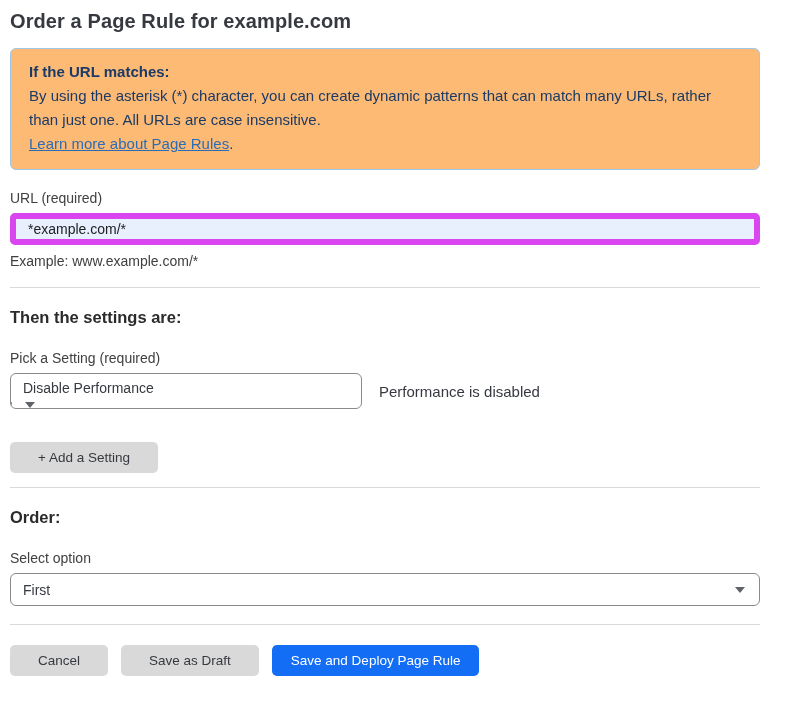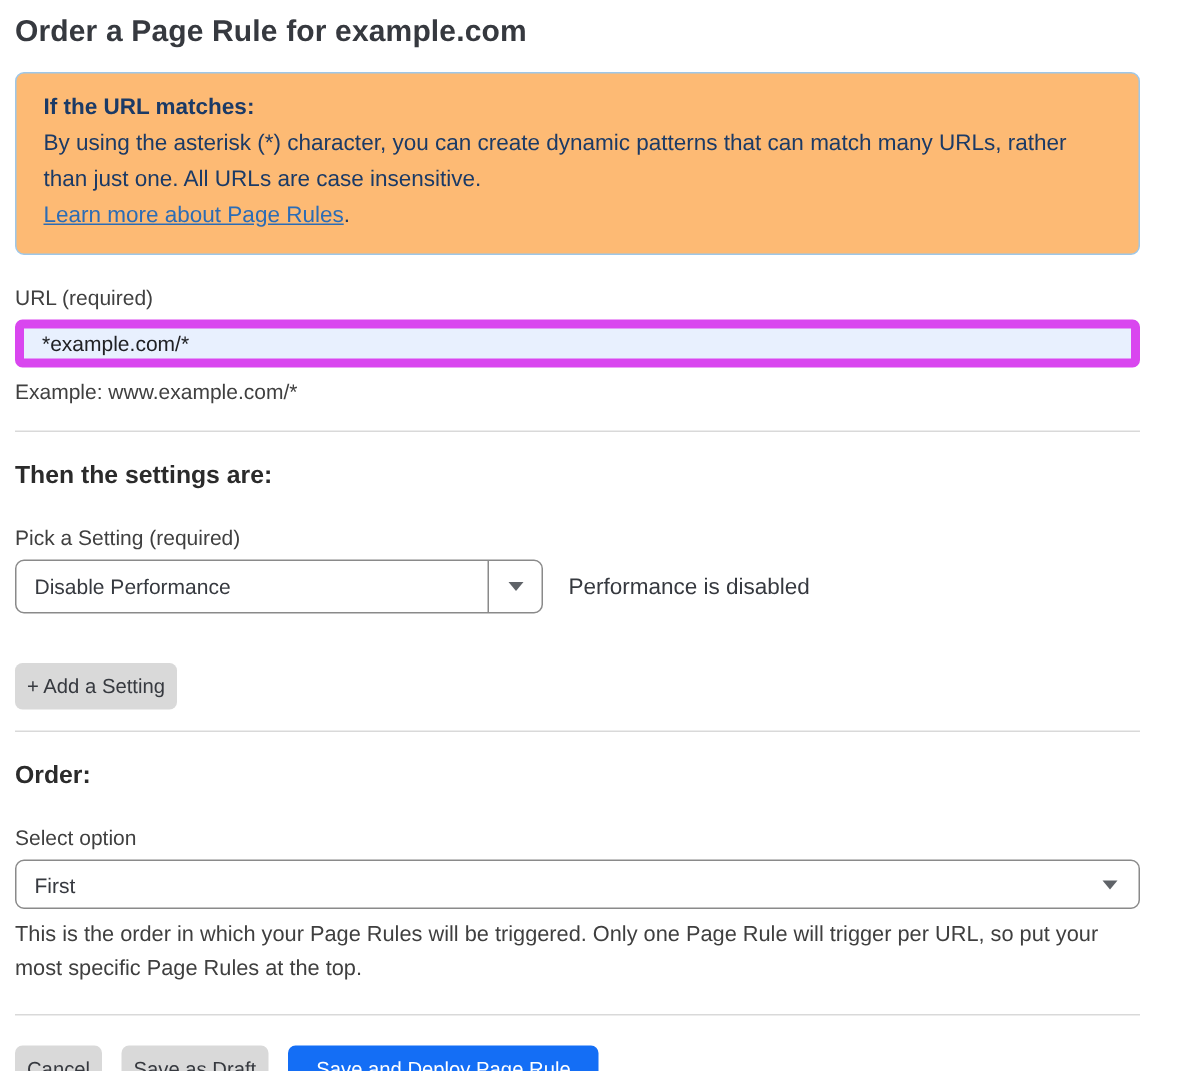--- a/index.html
+++ b/index.html
@@ -81,21 +81,21 @@
   .select-box {
     display: flex;
     align-items: stretch;
     border: 1px solid #8a8a8a;
     border-radius: 6px;
     background: #ffffff;
     height: 36px;
     cursor: pointer;
     overflow: hidden;
   }
-  .select-box.setting-select { width: 352px; }
+  .select-box.setting-select { width: 352px; flex-direction: column; }
   .select-box .select-value {
     flex: 1;
     display: flex;
     align-items: center;
     padding: 0 12px;
     font-size: 14px;
     color: #36393f;
   }
   .select-box .arrow-section {
     width: 36px;
@@ -115,21 +115,21 @@
     color: #36393f;
     margin-left: 17px;
   }
   
   .btn {
     display: inline-block;
     border: none;
     border-radius: 5px;
     font-size: 13.5px;
     font-family: "Liberation Sans", "DejaVu Sans", sans-serif;
-    padding: 8px 8px;
+    padding: 8px 28px;
     cursor: pointer;
     color: #36393f;
     background: #d9d9d9;
   }
   .btn.add-setting { margin-top: 33px; }
   .btn.primary {
     background: #146ef5;
     color: #ffffff;
     padding: 8px 19px;
   }
@@ -202,21 +202,20 @@
 
   <div class="field-label" style="margin-top:23px;">Select option</div>
 
   <div class="select-box order-select">
     <span class="select-value">First</span>
     <span class="arrow-inline">
       <span class="caret-down"></span>
     </span>
   </div>
 
-  <div class="help-text">This is the order in which your Page Rules will be triggered. Only one Page Rule will trigger per URL, so put your most specific Page Rules at the top.</div>
 
   <hr class="divider">
 
   <div class="footer-buttons">
     <button class="btn">Cancel</button>
     <button class="btn">Save as Draft</button>
     <button class="btn primary">Save and Deploy Page Rule</button>
   </div>
 
 </div>

